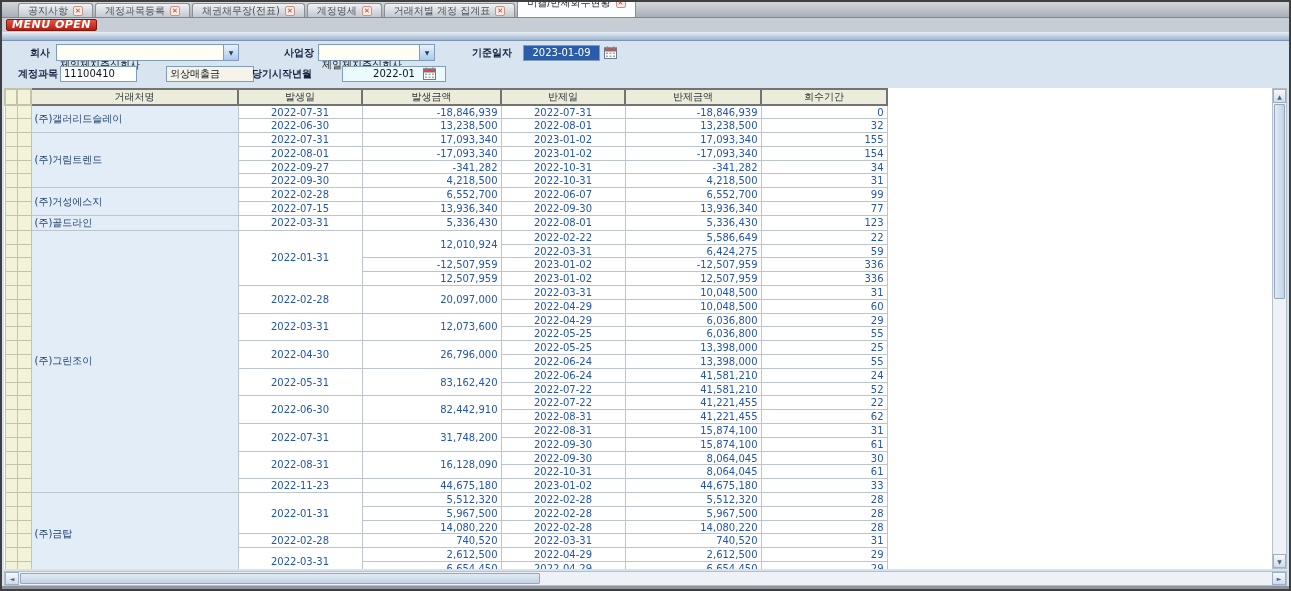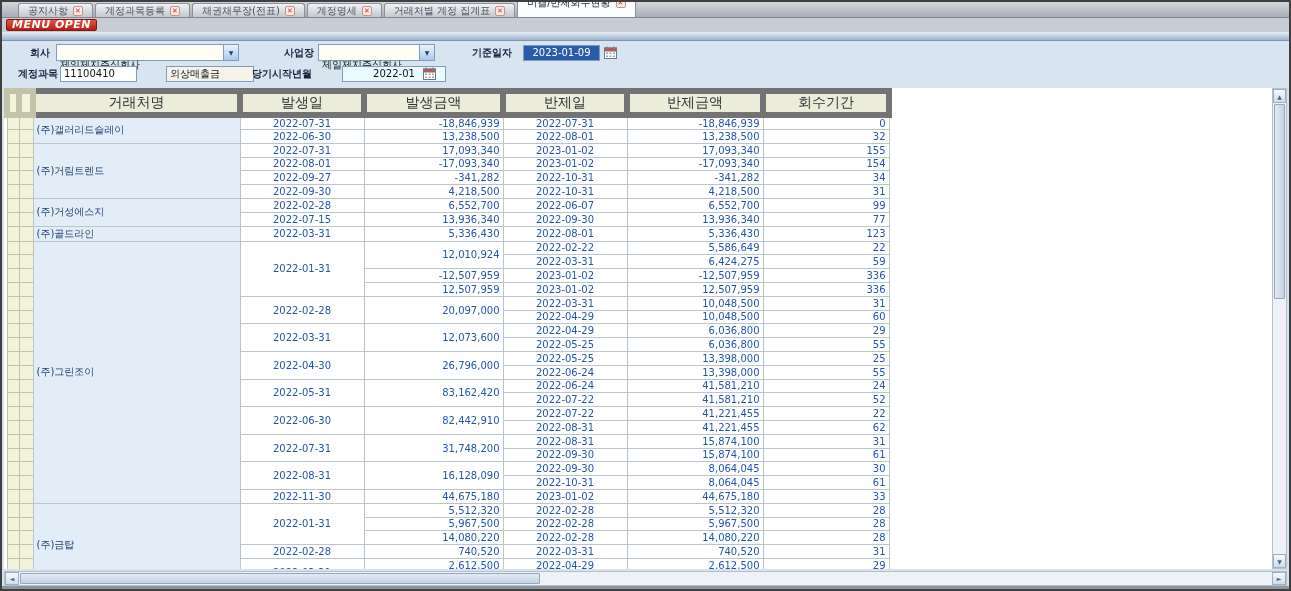--- a/index.html
+++ b/index.html
@@ -80,22 +80,22 @@
   .txt.cyan { background:#eafafd; }
   .cal { position:absolute; width:13px; height:13px; cursor:pointer; }
 
   
   .grid-wrap {
     position:absolute; left:2px; top:86px; width:1268px; height:481px;
     background:#ffffff; overflow:hidden;
   }
   table.grid { border-collapse:collapse; table-layout:fixed; width:882px; }
   .grid th {
-    height:13px; background:#ebecd9; border:6px solid #737373;
-    font-size:14px; font-weight:normal; color:#30343a; padding:0; white-space:nowrap;
+    height:13px; background:#ebecd9; border:2px solid #737373;
+    font-size:10px; font-weight:normal; color:#30343a; padding:0; white-space:nowrap;
   }
   .grid th.gutter, .grid td.gutter { background:#f3f3da; border-color:#c3c3aa; padding:0; }
   .grid td {
     height:13.8px; border:1px solid #bcc4ce; padding:0 3px;
     font-size:10px; white-space:nowrap; overflow:hidden; vertical-align:middle;
   }
   .grid td.cust { background:#e3edf8; color:#24436e; text-align:left; }
   .grid td.date { color:#2355ab; text-align:center; }
   .grid td.amt  { color:#2355ab; text-align:right; }
 
@@ -474,21 +474,21 @@
           <tr>
             <td class="gutter"></td>
             <td class="gutter"></td>
             <td class="date">2022-10-31</td>
             <td class="amt">8,064,045</td>
             <td class="amt">61</td>
           </tr>
           <tr>
             <td class="gutter"></td>
             <td class="gutter"></td>
-            <td class="date">2022-11-30</td>
+            <td class="date">2022-11-23</td>
             <td class="amt">44,675,180</td>
             <td class="date">2023-01-02</td>
             <td class="amt">44,675,180</td>
             <td class="amt">33</td>
           </tr>
           <tr>
             <td class="gutter"></td>
             <td class="gutter"></td>
             <td rowspan="6" class="cust">(주)금탑</td>
             <td rowspan="3" class="date">2022-01-31</td>

